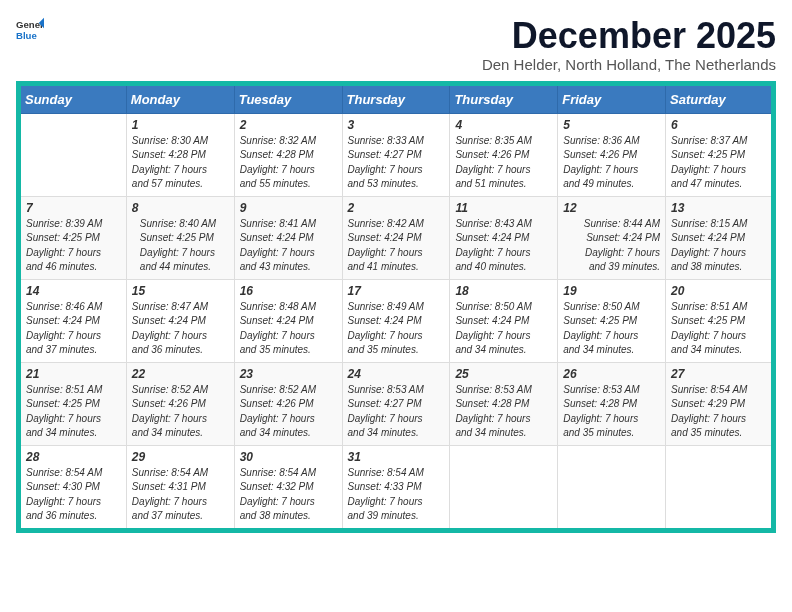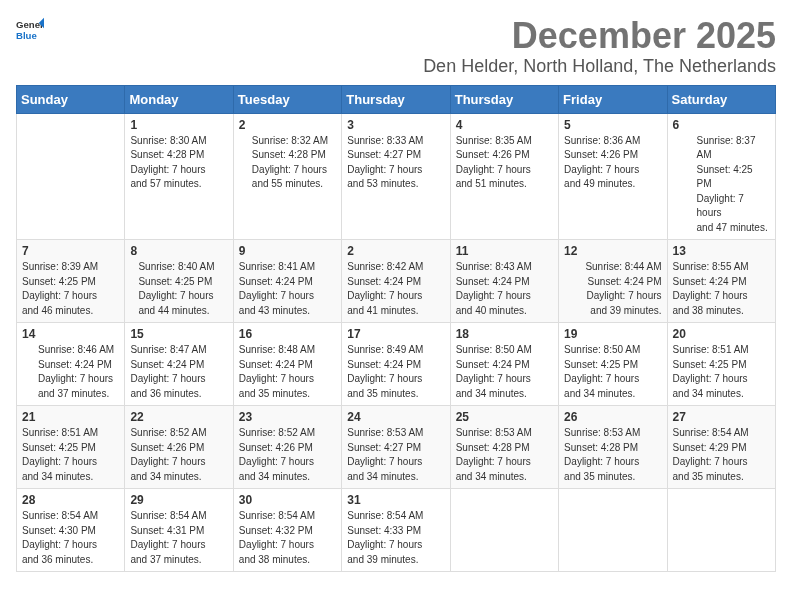--- a/index.html
+++ b/index.html
@@ -24,31 +24,32 @@
     .logo-icon {
       width: 28px;
       height: 28px;
     }
     .title-area {
       text-align: right;
     }
     .month-title {
       font-size: 36px;
       font-weight: bold;
-      color: #737373;
+      color: #0f172a;
       line-height: 1.1;
     }
     .location-title {
-      font-size: 18px;
+      font-size: 15px;
       color: #555;
     }
     .calendar {
       width: 100%;
       border-collapse: collapse;
-      border: 1px solid #14b8a6;
+      border: 5px solid #14b8a6;
+      font-style: italic;
     }
     .calendar th {
       background-color: #3a7abf;
       color: #fff;
       font-size: 13px;
       font-weight: bold;
       padding: 6px 4px;
       text-align: left;
       border: 1px solid #2e6aab;
     }
@@ -114,21 +115,21 @@
         <td class="empty-cell"></td>
         <td>
           <span class="day-number">1</span>
           <div class="day-info" style="white-space: pre-line;">Sunrise: 8:30 AM
 Sunset: 4:28 PM
 Daylight: 7 hours
 and 57 minutes.</div>
         </td>
         <td>
           <span class="day-number">2</span>
-          <div class="day-info" style="white-space: pre-line; margin-left: 13px;">Sunrise: 8:32 AM
+          <div class="day-info" style="white-space: pre-line;">Sunrise: 8:32 AM
 Sunset: 4:28 PM
 Daylight: 7 hours
 and 55 minutes.</div>
         </td>
         <td>
           <span class="day-number">3</span>
           <div class="day-info" style="white-space: pre-line;">Sunrise: 8:33 AM
 Sunset: 4:27 PM
 Daylight: 7 hours
 and 53 minutes.</div>
@@ -142,21 +143,21 @@
         </td>
         <td>
           <span class="day-number">5</span>
           <div class="day-info" style="white-space: pre-line;">Sunrise: 8:36 AM
 Sunset: 4:26 PM
 Daylight: 7 hours
 and 49 minutes.</div>
         </td>
         <td>
           <span class="day-number">6</span>
-          <div class="day-info" style="white-space: pre-line; margin-left: 24px;">Sunrise: 8:37 AM
+          <div class="day-info" style="white-space: pre-line;">Sunrise: 8:37 AM
 Sunset: 4:25 PM
 Daylight: 7 hours
 and 47 minutes.</div>
         </td>
       </tr>
       <tr>
         <td>
           <span class="day-number">7</span>
           <div class="day-info" style="white-space: pre-line;">Sunrise: 8:39 AM
 Sunset: 4:25 PM
@@ -193,30 +194,30 @@
         </td>
         <td>
           <span class="day-number">12</span>
           <div class="day-info" style="white-space: pre-line; text-align: right;">Sunrise: 8:44 AM
 Sunset: 4:24 PM
 Daylight: 7 hours
 and 39 minutes.</div>
         </td>
         <td>
           <span class="day-number">13</span>
-          <div class="day-info" style="white-space: pre-line;">Sunrise: 8:55 AM
+          <div class="day-info" style="white-space: pre-line;">Sunrise: 8:15 AM
 Sunset: 4:24 PM
 Daylight: 7 hours
 and 38 minutes.</div>
         </td>
       </tr>
       <tr>
         <td>
           <span class="day-number">14</span>
-          <div class="day-info" style="white-space: pre-line; margin-left: 16px;">Sunrise: 8:46 AM
+          <div class="day-info" style="white-space: pre-line;">Sunrise: 8:46 AM
 Sunset: 4:24 PM
 Daylight: 7 hours
 and 37 minutes.</div>
         </td>
         <td>
           <span class="day-number">15</span>
           <div class="day-info" style="white-space: pre-line;">Sunrise: 8:47 AM
 Sunset: 4:24 PM
 Daylight: 7 hours
 and 36 minutes.</div>

